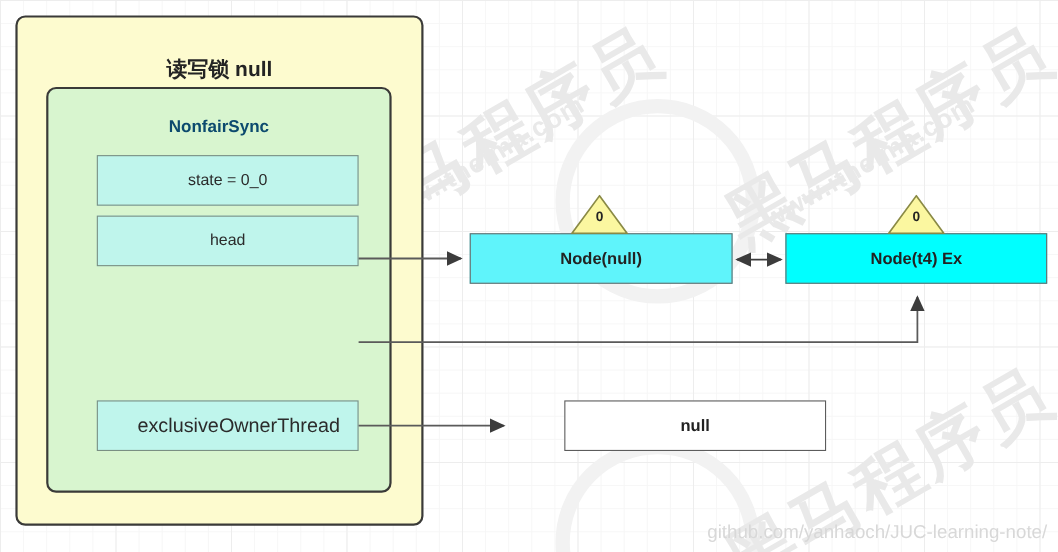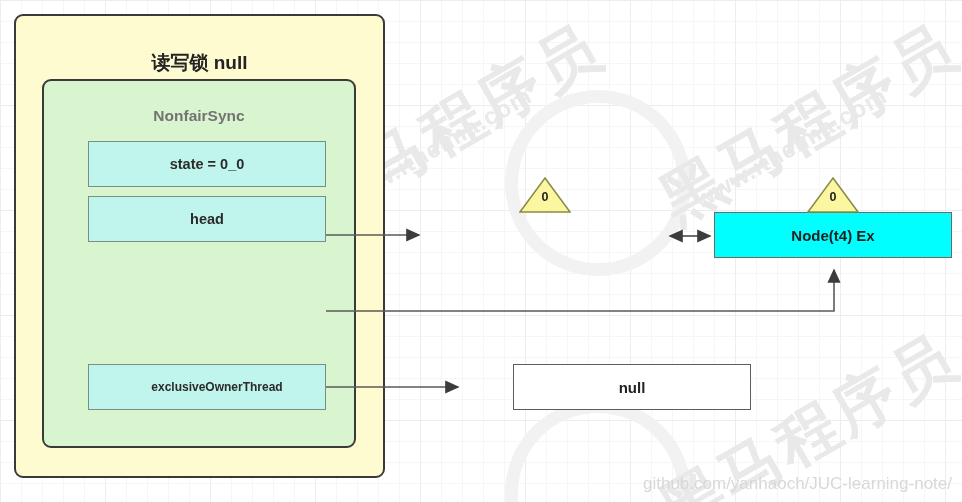--- a/index.html
+++ b/index.html
@@ -70,41 +70,41 @@
     border-radius: 9px;
     box-sizing: border-box;
   }
   .inner-title {
     position: absolute;
     left: 0; top: 26px;
     width: 100%;
     text-align: center;
     font-size: 15.5px;
     font-weight: bold;
-    color: #737373;
+    color: #0c4a6e;
   }
   .field {
     position: absolute;
     left: 88px;
     width: 238px;
     height: 46px;
     background: #bff5ec;
     border: 1.5px solid #7a8f83;
     box-sizing: border-box;
     display: flex;
     align-items: center;
     justify-content: center;
     font-size: 14.5px;
-    font-weight: bold;
+    font-weight: normal;
     color: #2b2b2b;
   }
   .f-state { top: 141px; }
   .f-head  { top: 196px; }
   .f-tail  { top: 288px; }
-  .f-eot   { top: 364px; font-size: 12px; padding-left: 20px; }
+  .f-eot   { top: 364px; font-size: 18px; padding-left: 20px; }
 
   
   .node {
     position: absolute;
     height: 46px;
     border: 1.5px solid #6b6b6b;
     box-sizing: border-box;
     display: flex;
     align-items: center;
     justify-content: center;
@@ -207,20 +207,21 @@
 
     <path d="M326,235 L419,235" stroke="#5a5a5a" stroke-width="1.6" fill="none" marker-end="url(#arrowhead)"></path>
 
     <path d="M326,311 L834,311 L834,270" stroke="#5a5a5a" stroke-width="1.6" fill="none" marker-end="url(#arrowhead)"></path>
 
     <path d="M326,387 L458,387" stroke="#5a5a5a" stroke-width="1.6" fill="none" marker-end="url(#arrowhead)"></path>
 
     <path d="M670,236 L710,236" stroke="#3c3c3c" stroke-width="1.6" fill="none" marker-end="url(#arrowhead)" marker-start="url(#arrowtail)"></path>
   </svg>
 
+  <div class="node node-a">Node(null)</div>
   <div class="node node-b">Node(t4) Ex</div>
 
   <div class="tri tri-a">
     <svg width="52" height="36" viewBox="0 0 52 36" style="position:absolute;left:0;top:0;">
       <polygon points="26,1 51,35 1,35" fill="#fbf7a0" stroke="#8a8a45" stroke-width="1.5"></polygon>
     </svg>
     <div class="tri-label">0</div>
   </div>
 
   <div class="tri tri-b">

